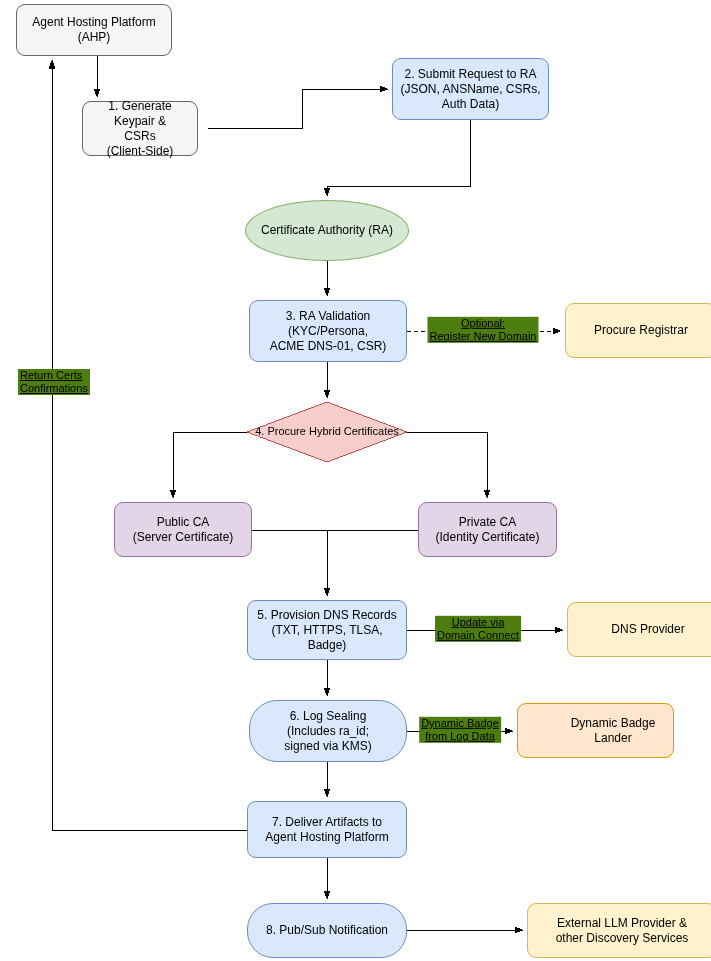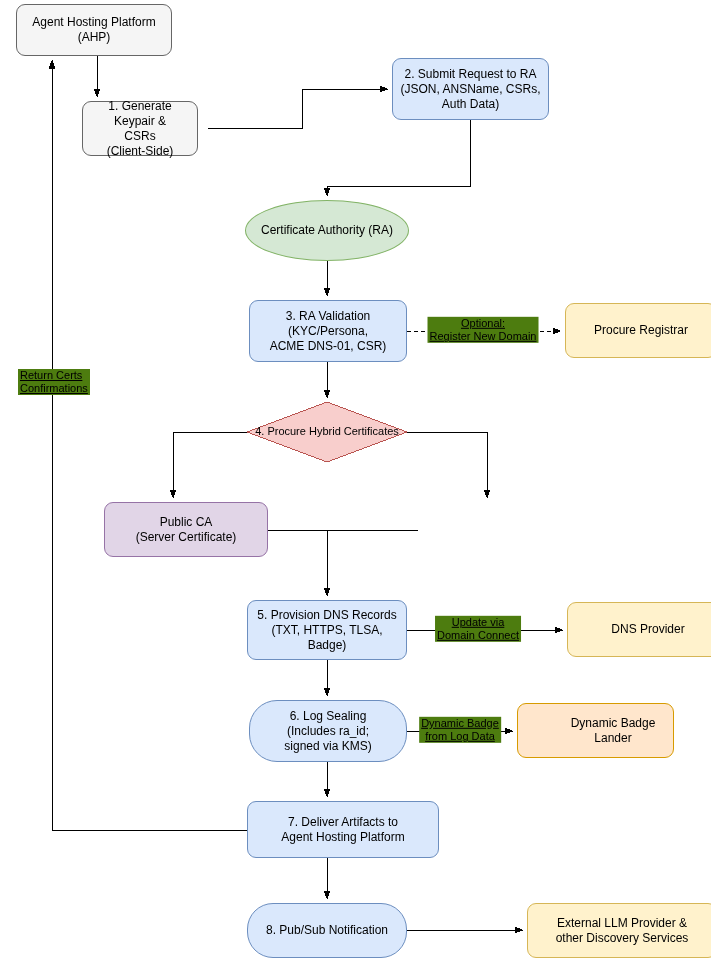--- a/index.html
+++ b/index.html
@@ -99,36 +99,38 @@
   <div class="node green" style="left:233px; top:200px; width:164px; height:61px;">Certificate Authority (RA)</div>
 
   <div class="node blue" style="left:237px; top:300px; width:158px; height:62px;">3. RA Validation
 (KYC/Persona,
 ACME DNS-01, CSR)</div>
 
   <div class="node yellow" style="left:553px; top:303px; width:152px; height:55px;">Procure Registrar</div>
 
   <div class="node bare" style="left:228px; top:402px; width:174px; height:60px;">4. Procure Hybrid Certificates</div>
 
-  <div class="node purple" style="left:92px; top:502px; width:164px; height:55px;">Public CA
+  <div class="node purple" style="left:102px; top:502px; width:138px; height:55px;">Public CA
 (Server Certificate)</div>
 
+  <div class="node purple" style="left:406px; top:502px; width:139px; height:55px;">Private CA
+(Identity Certificate)</div>
 
   <div class="node blue" style="left:235px; top:600px; width:160px; height:60px;">5. Provision DNS Records
 (TXT, HTTPS, TLSA, Badge)</div>
 
   <div class="node yellow" style="left:555px; top:602px; width:162px; height:55px;">DNS Provider</div>
 
   <div class="node blue" style="left:237px; top:700px; width:158px; height:62px;border-radius:28px;">6. Log Sealing
 (Includes ra_id;
 signed via KMS)</div>
 
   <div class="node orange" style="left:505px; top:703px; width:157px; height:55px;padding-left:39px;">Dynamic Badge Lander</div>
 
-  <div class="node blue" style="left:235px; top:801px; width:192px; height:57px;">7. Deliver Artifacts to
+  <div class="node blue" style="left:235px; top:801px; width:160px; height:57px;">7. Deliver Artifacts to
 Agent Hosting Platform</div>
 
   <div class="node blue" style="left:235px; top:903px; width:160px; height:55px;border-radius:26px;">8. Pub/Sub Notification</div>
 
   <div class="node yellow" style="left:515px; top:903px; width:190px; height:55px;">External LLM Provider &amp;
 other Discovery Services</div>
 
   <div class="edge-label centered" style="left:471px; top:330px;">Optional:
 Register New Domain</div>
 

